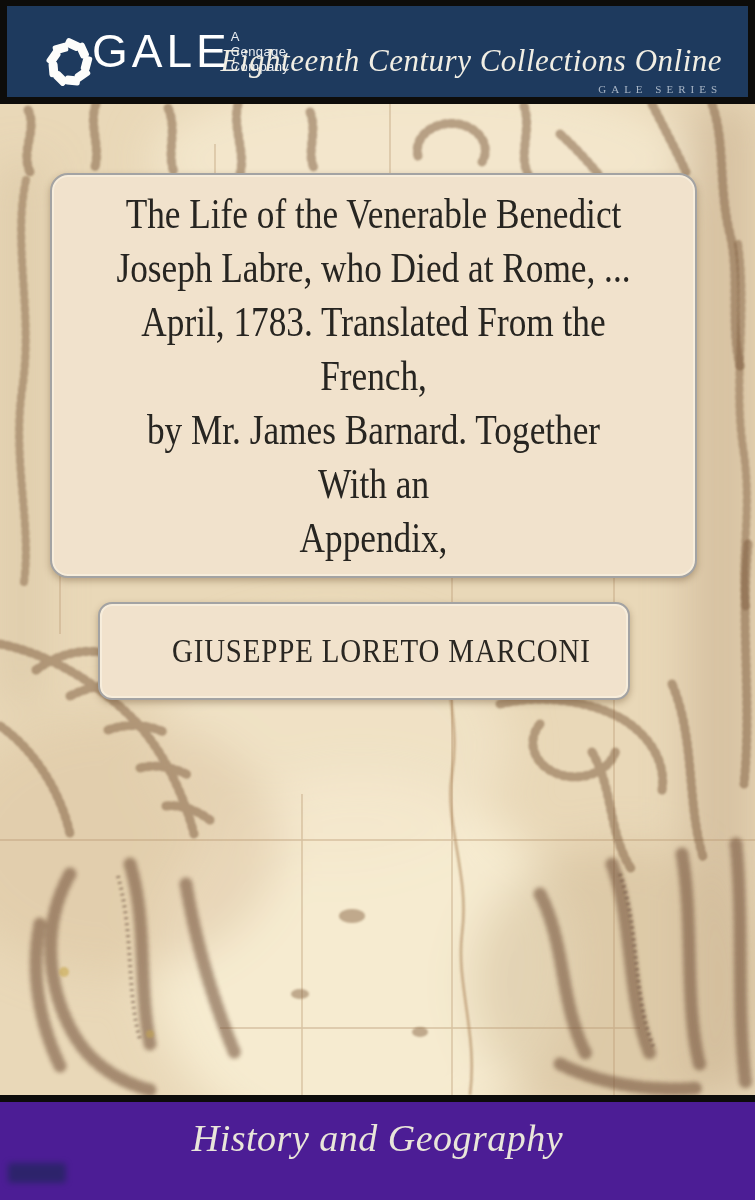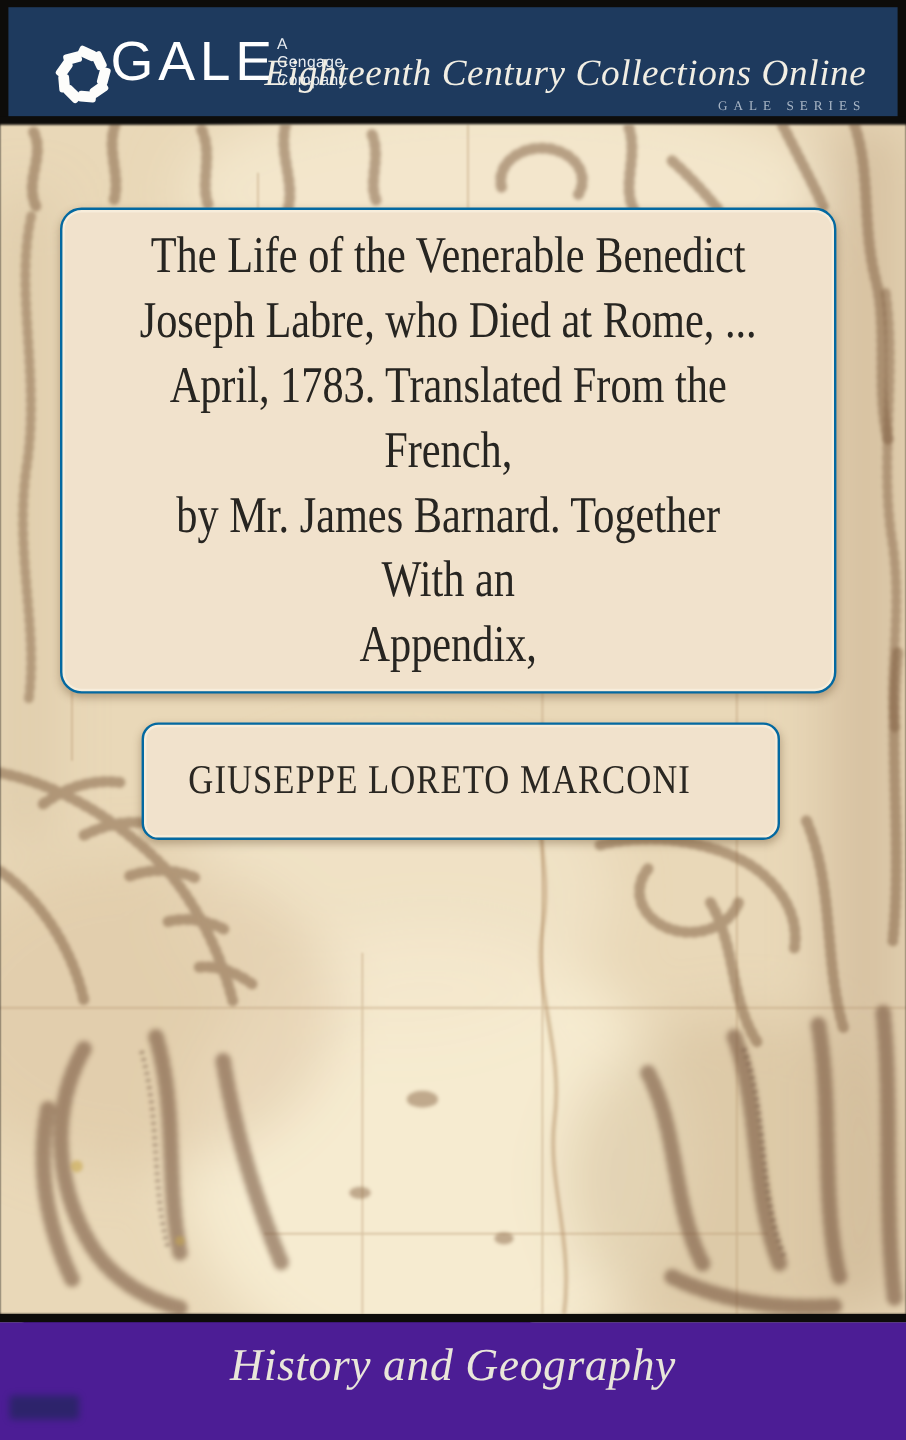--- a/index.html
+++ b/index.html
@@ -41,32 +41,32 @@
   }
   .series-sub{
     font-family:"Liberation Serif",serif;color:#a9b6c6;
     font-size:11px;line-height:12px;letter-spacing:5px;margin-top:5px;
   }
   
   .map-wrap{position:absolute;top:104px;left:0;width:755px;height:991px;filter:blur(0.7px);}
   .map-wrap svg{display:block;}
   
   .panel{
-    position:absolute;background:#f1e2cc;border:2px solid #0369a1;
+    position:absolute;background:#f1e2cc;border:2px solid #a3a3a3;
     box-shadow:0 3px 7px rgba(90,60,30,0.35), inset 0 0 0 2px rgba(255,250,238,0.45);
   }
   .title-box{left:50px;top:173px;width:643px;height:401px;border-radius:18px;
     display:flex;align-items:center;justify-content:center;}
   .book-title{
     font-family:"Liberation Serif",serif;color:#272521;text-align:center;
     font-size:43px;line-height:54px;white-space:pre-line;
     transform:scaleX(0.82);transform-origin:center;width:780px;
   }
-  .author-box{left:118px;top:602px;width:528px;height:94px;border-radius:14px;
-    display:flex;align-items:center;justify-content:flex-start;}
+  .author-box{left:98px;top:602px;width:528px;height:94px;border-radius:14px;
+    display:flex;align-items:center;justify-content:flex-end;}
   .book-author{
     font-family:"Liberation Serif",serif;color:#2a2722;text-align:center;
     font-size:34px;letter-spacing:1px;white-space:nowrap;
     transform:scaleX(0.85);transform-origin:center;
   }
   
   .black-line-bottom{position:absolute;top:1095px;left:0;width:755px;height:7px;background:#0d0c0a;}
   .footer-bar{
     position:absolute;top:1102px;left:0;width:755px;height:111px;background:#4c1d95;
     display:flex;justify-content:center;align-items:flex-start;

